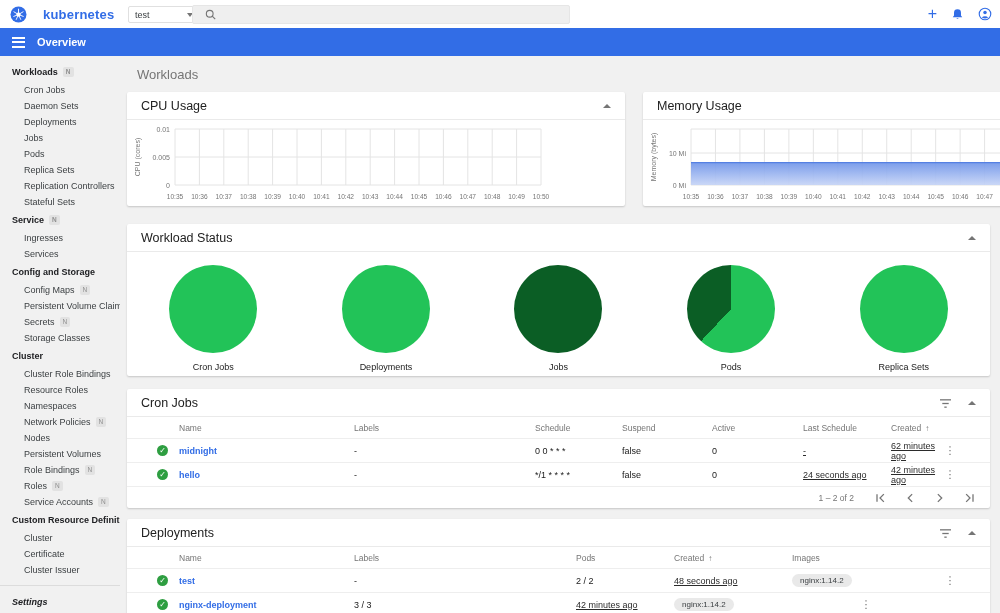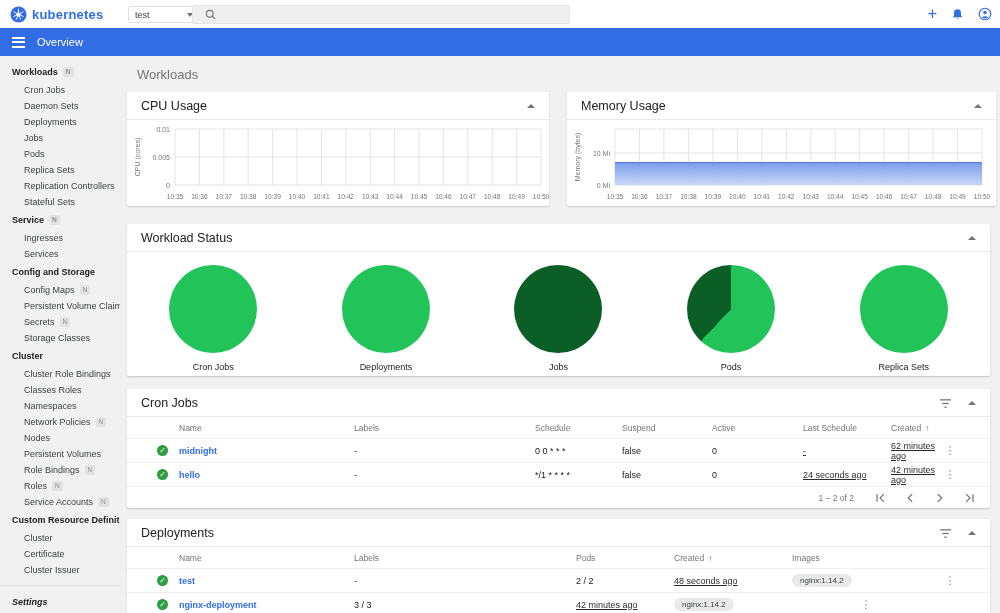--- a/index.html
+++ b/index.html
@@ -3,42 +3,42 @@
 <meta charset="utf-8">
 <style>
   * { margin:0; padding:0; box-sizing:border-box; }
   html,body { width:1000px; height:613px; overflow:hidden; background:#f1f1f1;
     font-family:"Liberation Sans", sans-serif; color:#212121; }
 
   
   .topbar { position:absolute; left:0; top:0; width:1000px; height:28px; background:#fff;
     display:flex; align-items:center; z-index:5; }
   .logo { display:flex; align-items:center; margin-left:10px; width:110px; cursor:pointer; }
-  .logo-text { color:#326de6; font-weight:bold; font-size:13px; margin-left:5px; letter-spacing:.2px; }
+  .logo-text { color:#326de6; font-weight:bold; font-size:13px; margin-left:16px; letter-spacing:.2px; }
   .ns-select { position:absolute; left:128px; top:6px; width:72px; height:17px; background:#fff;
     border:1px solid #e0e0e0; border-radius:2px; display:flex; align-items:center;
     padding:0 6px; font-size:9px; color:#3c4043; justify-content:space-between; cursor:pointer; }
   .caret-down { width:0; height:0; border-left:3.5px solid transparent; border-right:3.5px solid transparent;
     border-top:4px solid #757575; }
   .caret-up { width:0; height:0; border-left:4px solid transparent; border-right:4px solid transparent;
     border-bottom:4.5px solid #757575; display:inline-block; cursor:pointer; }
   .search { position:absolute; left:192px; top:5px; width:378px; height:19px; background:#efefef;
     border:1px solid #e6e6e6; border-radius:2px; display:flex; align-items:center; padding-left:12px; }
   .search input { border:none; background:transparent; outline:none; font-size:10px; color:#3c4043;
     margin-left:14px; width:300px; font-family:"Liberation Sans",sans-serif; }
   .search input::placeholder { color:#8a8a8a; }
   .header-icons { position:absolute; right:8px; top:0; height:28px; display:flex; align-items:center; gap:14px; }
   .plus-btn { color:#326de6; font-size:16px; font-weight:400; line-height:1; cursor:pointer; }
 
   
   .appbar { position:absolute; left:0; top:28px; width:1000px; height:28px; background:#326de6;
     display:flex; align-items:center; z-index:4; }
   .hamburger { margin-left:12px; cursor:pointer; }
   .hamburger i { display:block; width:13px; height:2px; background:#fff; margin:2.5px 0; }
-  .appbar-title { color:#fff; font-size:11px; font-weight:normal; margin-left:12px; }
+  .appbar-title { color:#fff; font-size:11px; font-weight:bold; margin-left:12px; }
 
   
   .sidebar { position:absolute; left:0; top:56px; width:120px; height:557px; overflow:hidden; padding-top:6px; }
   .sb-group-header { padding:5px 6px 5px 12px; font-size:9px; font-weight:bold; color:#202124;
     display:flex; align-items:center; white-space:nowrap; }
   .sb-item { padding:3px 6px 3px 24px; font-size:9px; color:#3c4043; display:flex; align-items:center;
     white-space:nowrap; overflow:hidden; cursor:pointer; }
   .badge { display:inline-block; font-size:6.5px; color:#8f8f8f; background:#e2e2e2; border-radius:2px;
     padding:1px 3px; margin-left:5px; line-height:1.1; }
   .sb-divider { border-top:1px solid #dcdcdc; margin:7px 0 6px 0; }
@@ -46,21 +46,21 @@
   
   .main { position:absolute; left:120px; top:56px; width:880px; height:557px; padding:0 10px 0 7px; }
   .page-heading { font-size:13px; color:#757575; margin:11px 0 10px 10px; }
   .card { background:#fff; border-radius:2px; box-shadow:0 1px 2px rgba(0,0,0,.18); }
   .card-header { display:flex; align-items:center; justify-content:space-between;
     padding:7px 14px 6px 14px; border-bottom:1px solid #eaeaea; }
   .card-title { font-size:12.5px; color:#212121; }
   .hdr-icons { display:flex; align-items:center; gap:16px; }
 
   .charts-row { display:flex; gap:18px; }
-  .chart-card-cpu { width:422px; flex:none; height:114px; }
+  .chart-card-cpu { width:498px; flex:none; height:114px; }
   .chart-card-mem { flex:1; height:114px; }
   .chart-body { padding:1px 4px 0 2px; }
 
   .status-card { margin-top:18px; height:152px; }
   .pies { display:flex; padding-top:13px; }
   .pie-col { flex:1; display:flex; flex-direction:column; align-items:center; }
   .pie { width:88px; height:88px; border-radius:50%; }
   .pie-label { font-size:9px; color:#212121; margin-top:9px; }
 
   .table-card { margin-top:13px; }
@@ -192,21 +192,21 @@
     <div class="sb-item">
       <span>Storage Classes</span>
     </div>
     <div class="sb-group-header">
       <span>Cluster</span>
     </div>
     <div class="sb-item">
       <span>Cluster Role Bindings</span>
     </div>
     <div class="sb-item">
-      <span>Classes Roles</span>
+      <span>Resource Roles</span>
     </div>
     <div class="sb-item">
       <span>Namespaces</span>
     </div>
     <div class="sb-item">
       <span>Network Policies</span>
       <span class="badge">N</span>
     </div>
     <div class="sb-item">
       <span>Nodes</span>

